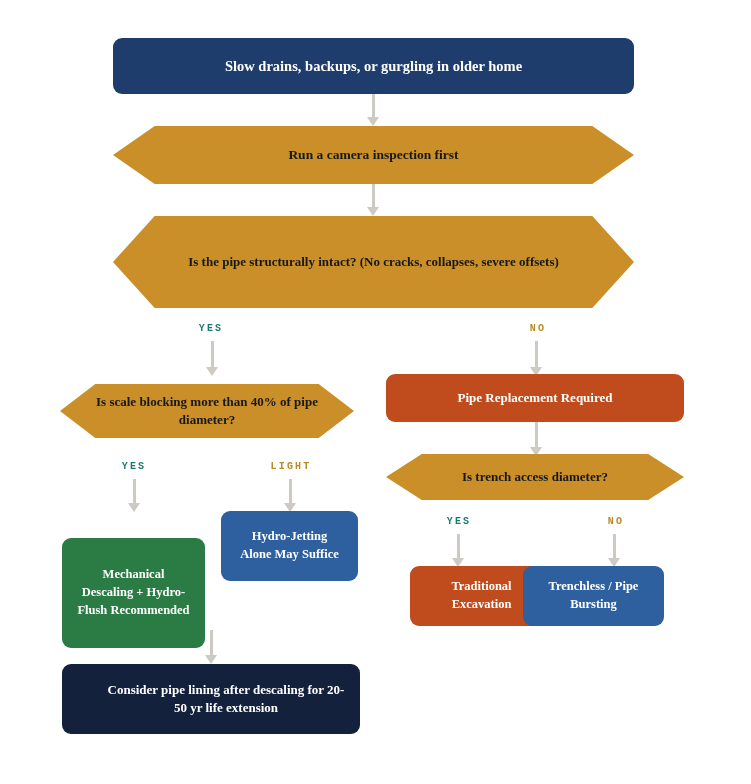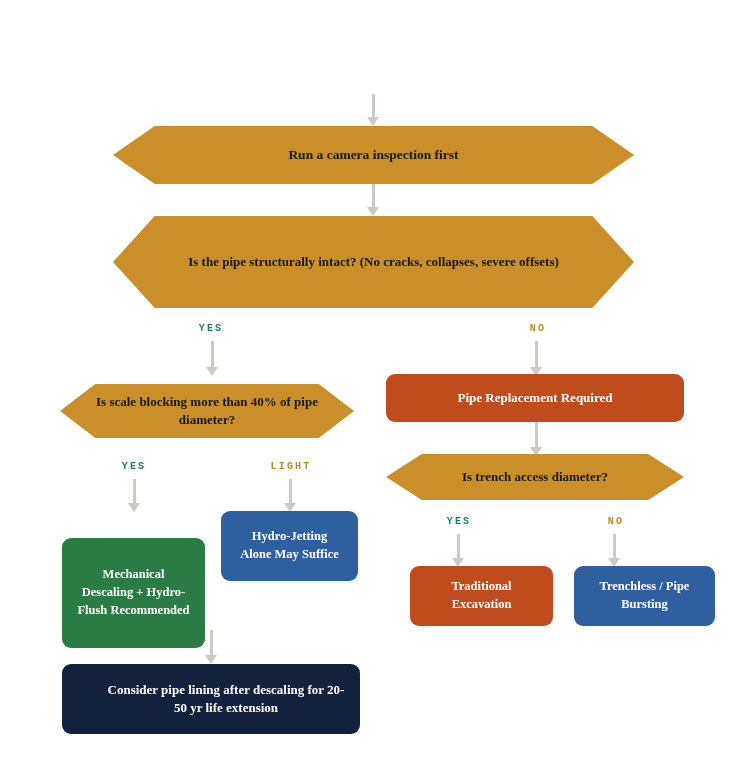--- a/index.html
+++ b/index.html
@@ -95,20 +95,23 @@
   }
   .edge-label.yes   { color: #1c7a6e; }
   .edge-label.no    { color: #b88a20; }
   .edge-label.light { color: #b88a20; }
 </style>
 </head>
 <body>
 
 <div id="canvas">
 
+  <div class="node box navy" style="left:113px; top:38px; width:521px; height:56px; font-size:14.5px;">
+    <span class="txt">Slow drains, backups, or gurgling in older home</span>
+  </div>
 
   <div class="arrow" style="left:366px; top:94px; height:32px;">
     <div class="shaft" style="height:23px;"></div>
     <div class="head" style="top:23px;"></div>
   </div>
 
   <div class="node hex" style="left:113px; top:126px; width:521px; height:58px; font-size:13.5px;">
     <span class="txt">Run a camera inspection first</span>
   </div>
 
@@ -185,21 +188,21 @@
 
   <div class="arrow" style="left:607px; top:534px; height:33px;">
     <div class="shaft" style="height:24px;"></div>
     <div class="head" style="top:24px;"></div>
   </div>
 
   <div class="node box rust" style="left:386px; top:566px; width:143px; height:60px; font-size:12.5px;margin-left:24px;">
     <span class="txt">Traditional Excavation</span>
   </div>
 
-  <div class="node box blue" style="left:574px; top:566px; width:141px; height:60px; font-size:12.5px;">
+  <div class="node box blue" style="left:523px; top:566px; width:141px; height:60px; font-size:12.5px;">
     <span class="txt">Trenchless / Pipe Bursting</span>
   </div>
 
   <div class="arrow" style="left:204px; top:630px; height:34px;">
     <div class="shaft" style="height:25px;"></div>
     <div class="head" style="top:25px;"></div>
   </div>
 
   <div class="node box navy-dark" style="left:62px; top:664px; width:298px; height:70px; font-size:13px;padding-left:44px;">
     <span class="txt">Consider pipe lining after descaling for 20-50 yr life extension</span>

